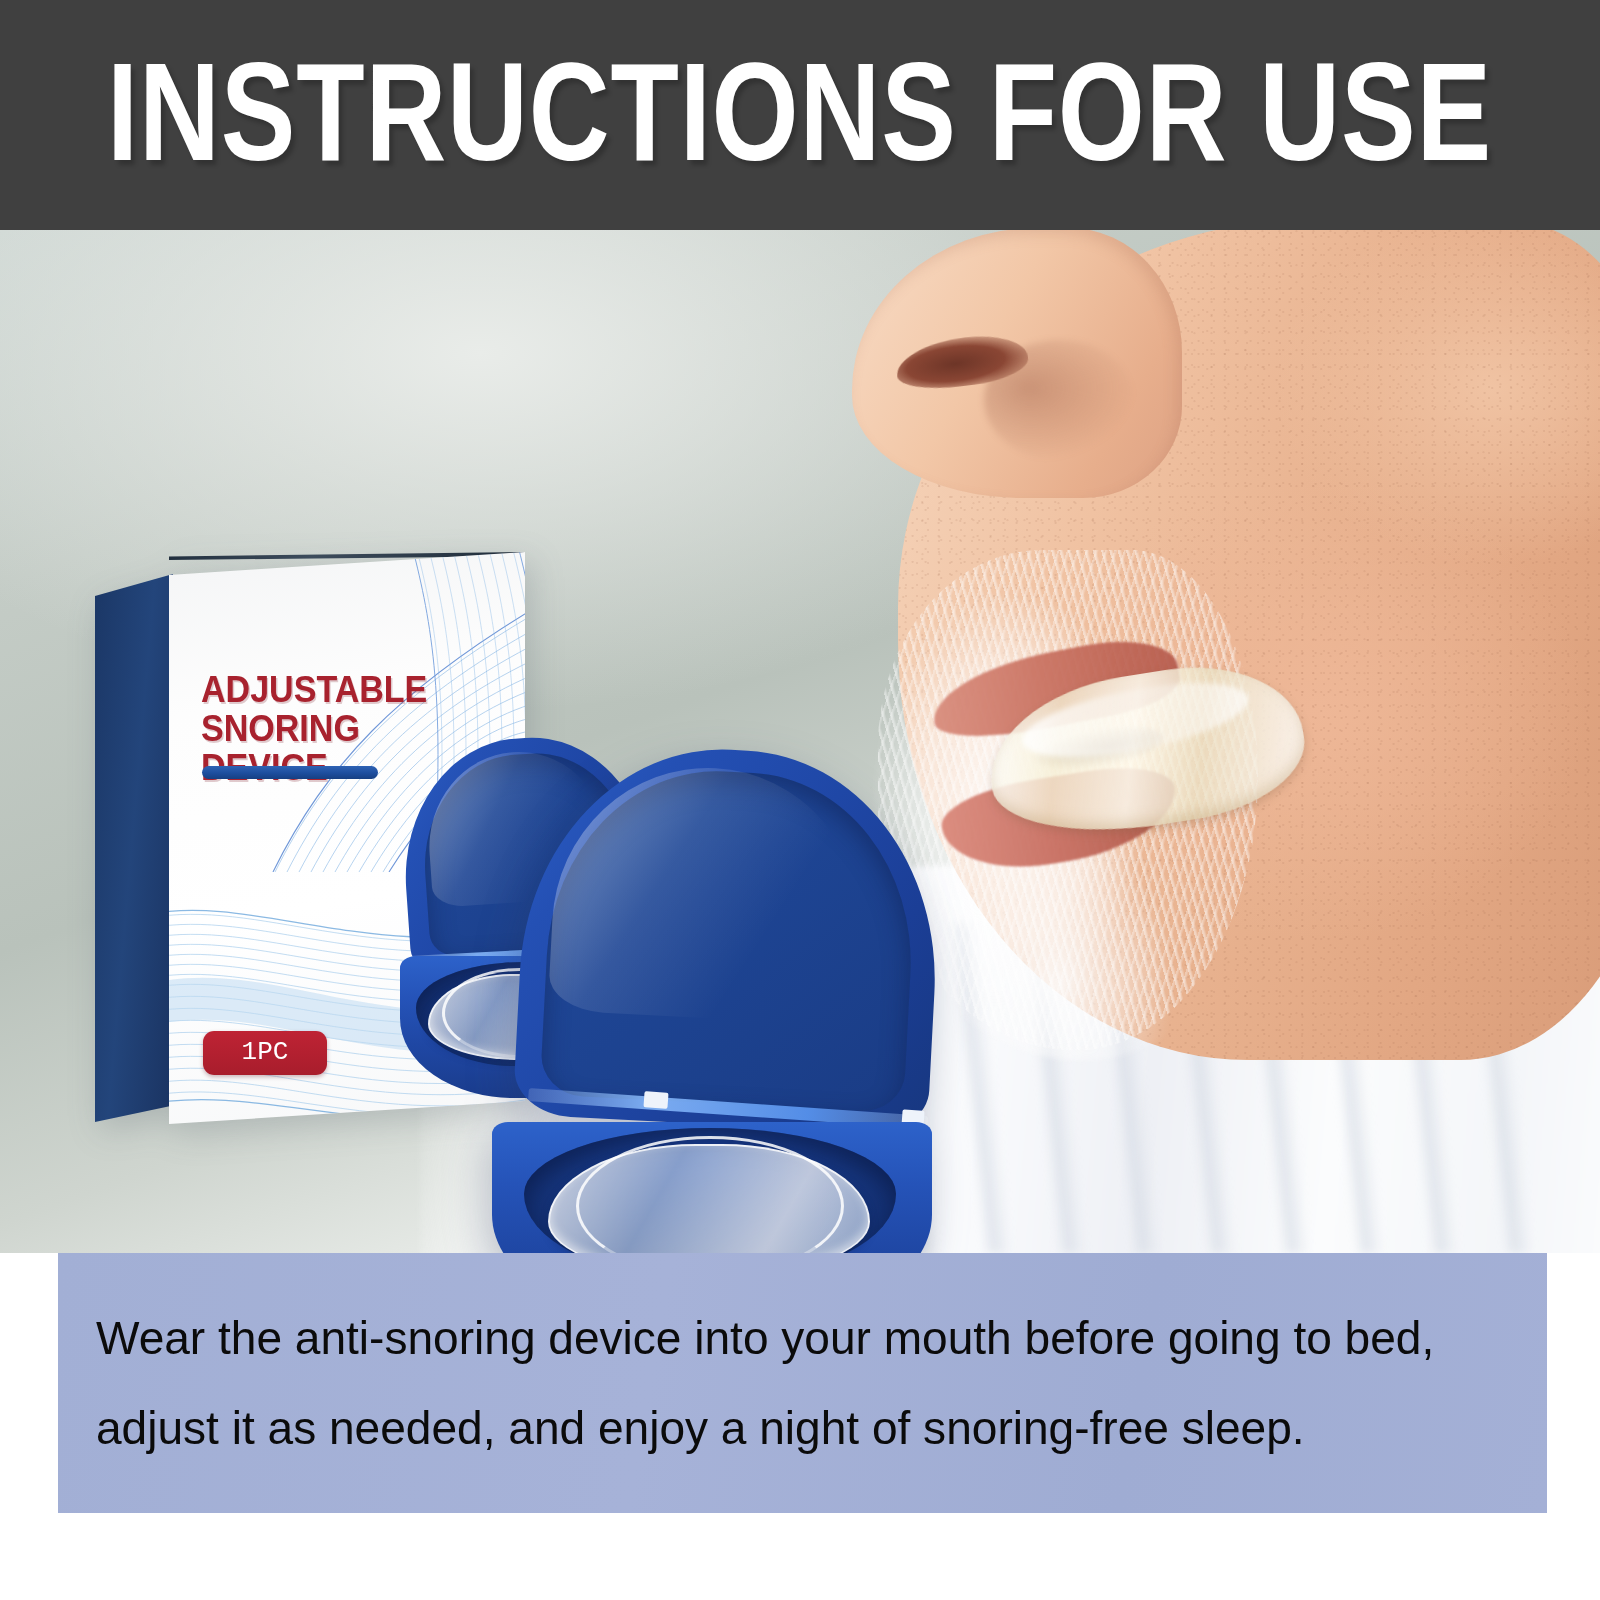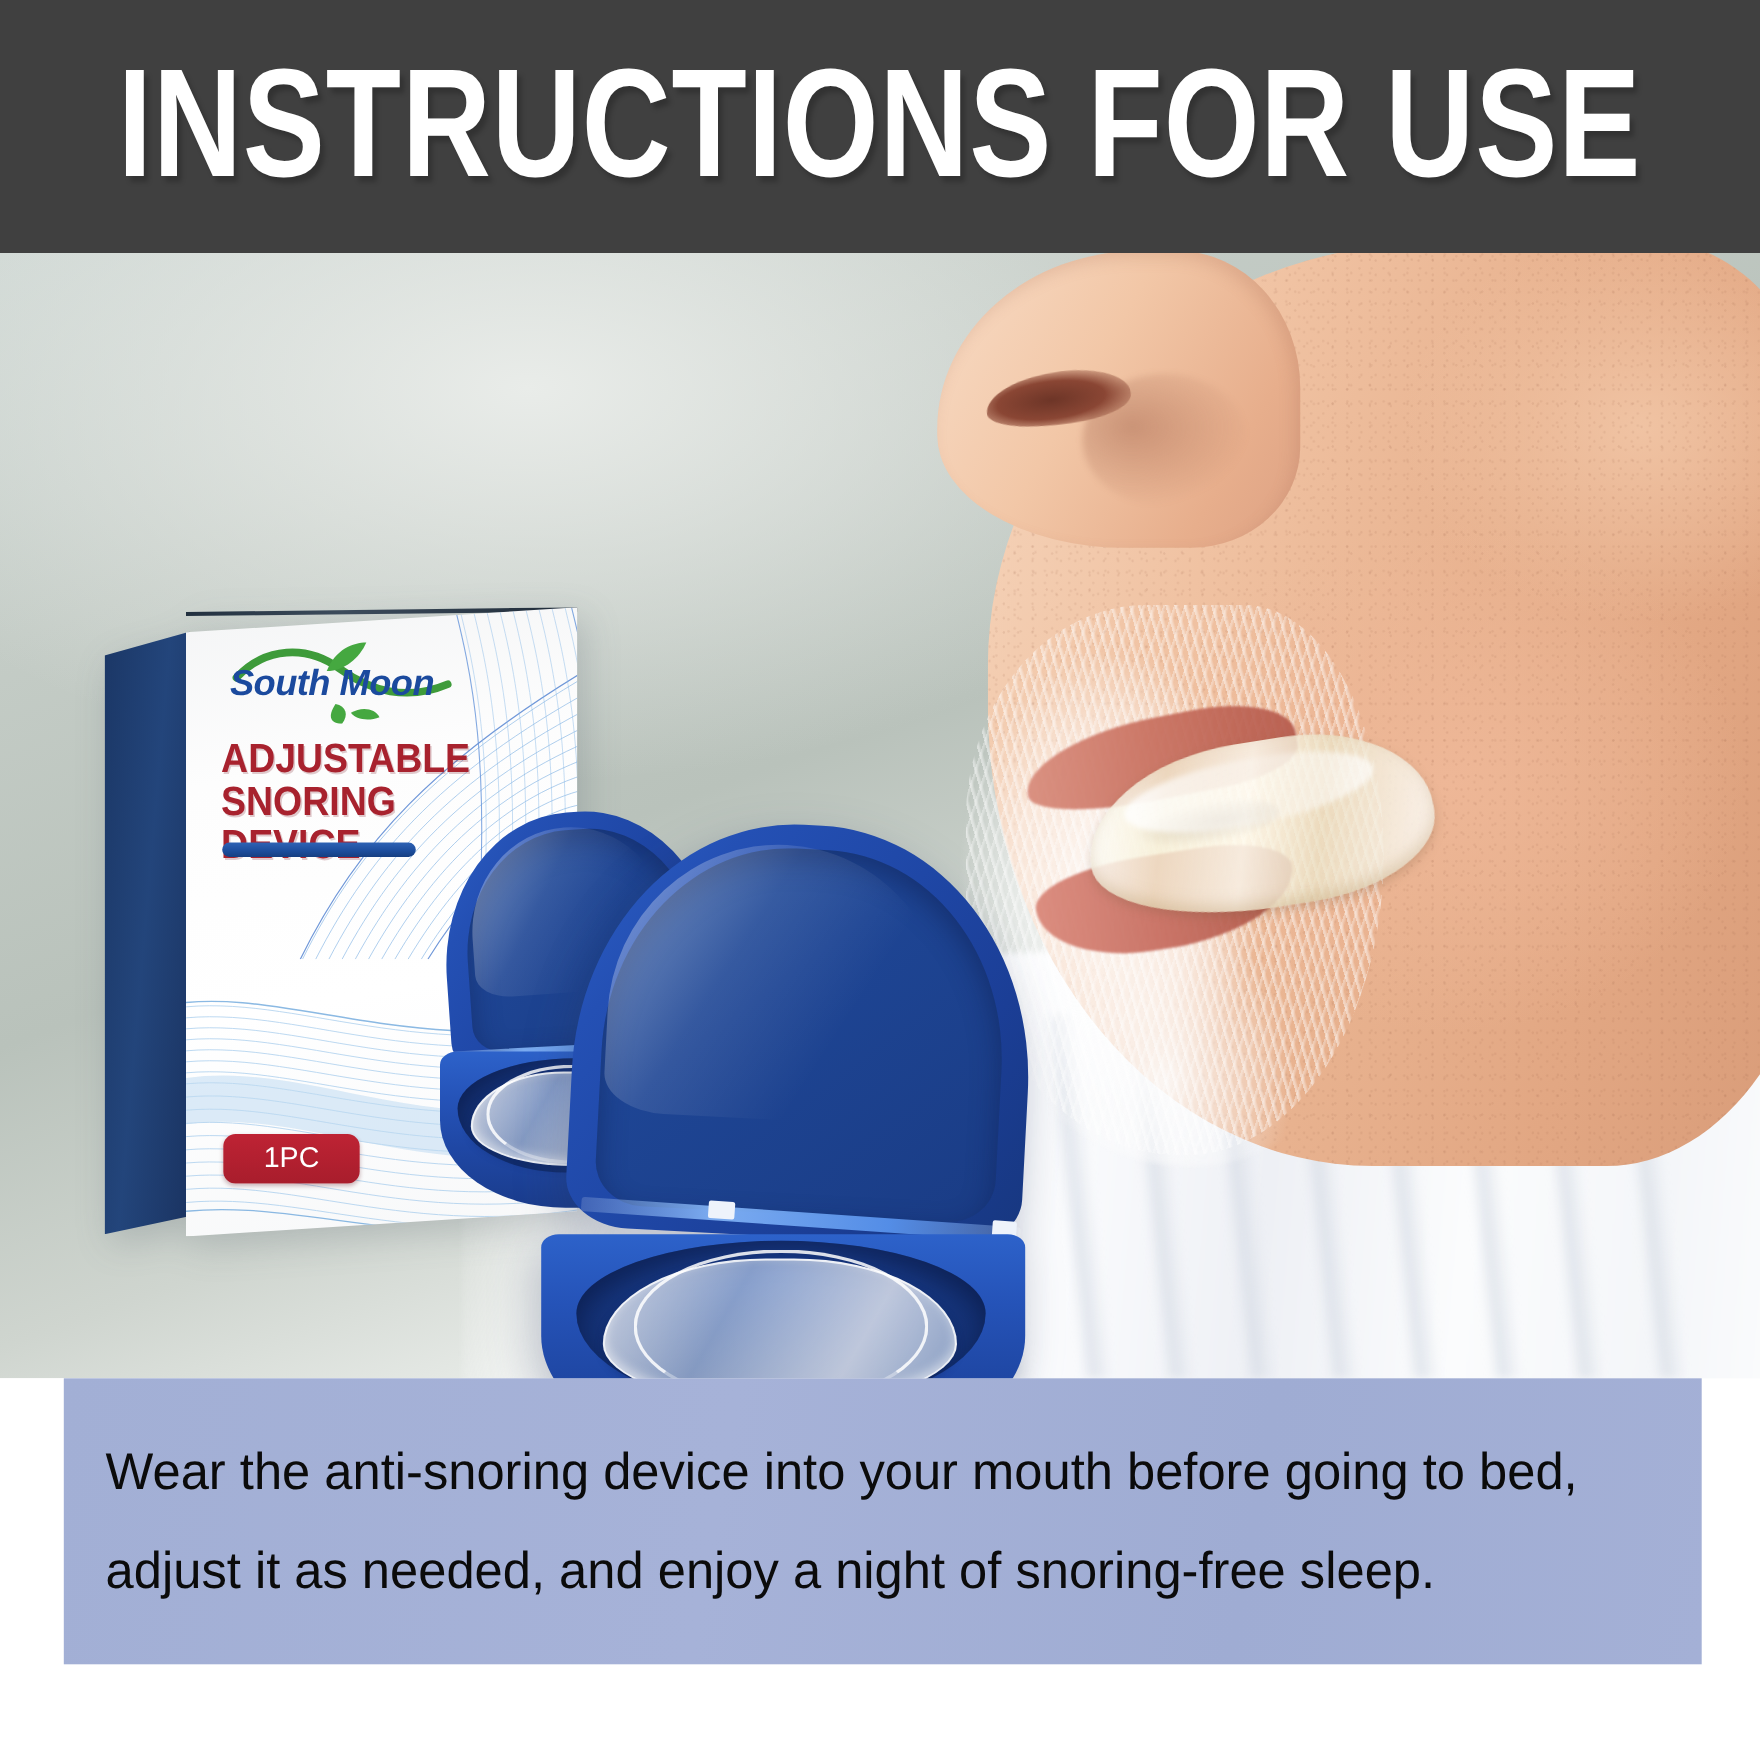--- a/index.html
+++ b/index.html
@@ -298,21 +298,21 @@
     line-height: 1.35;
   }
   .box-qty {
     position: absolute;
     left: 34px; top: 479px;
     min-width: 88px;
     padding: 6px 18px 8px;
     background: linear-gradient(180deg, #BE2334 0%, #A81D2C 100%);
     border-radius: 11px;
     color: #ffffff;
-    font-family: Liberation Sans, sans-serif;
+    font-family: Liberation Mono, monospace;
     font-size: 26px;
     text-align: center;
     box-shadow: 0 2px 4px rgba(90,15,25,0.3);
   }
 
   
   .case { position: absolute; }
 
   
   #case-back { left: 400px; top: 508px; width: 270px; height: 370px; z-index: 3; }
@@ -485,29 +485,20 @@
           <path d="M0,196 C110,176 220,242 400,208"></path>
           <path d="M0,208 C110,188 220,250 400,220"></path>
         </g>
         <g fill="none" stroke="#6FA8DC" stroke-width="1.3" opacity="0.85">
           <path d="M0,26 C110,6 220,76 400,38"></path>
           <path d="M0,216 C110,196 220,252 400,228"></path>
         </g>
         <path d="M0,96 C120,66 240,156 400,108 L400,150 C240,198 120,108 0,138 Z" fill="#BBD8F0" opacity="0.55"></path>
       </svg>
 
-      <div class="box-logo">
-        <svg viewBox="0 0 220 76" width="220" height="76">
-          <path d="M14,34 C40,6 78,4 108,26 C136,46 168,56 206,40" fill="none" stroke="#3E9B3A" stroke-width="7" stroke-linecap="round"></path>
-          <path d="M96,28 C104,8 120,2 132,2 C126,16 112,28 96,28 Z" fill="#45A840"></path>
-          <path d="M104,58 C96,70 100,76 110,76 C116,68 114,60 104,58 Z" fill="#45A840"></path>
-          <path d="M118,66 C128,60 140,62 144,70 C134,74 122,72 118,66 Z" fill="#45A840"></path>
-        </svg>
-        <div class="logo-text">South Moon</div>
-      </div>
 
       <div class="box-title">ADJUSTABLE SNORING DEVICE</div>
       <div class="box-rule"></div>
 
       <div class="box-qty">1PC</div>
     </div>
   </div>
 
   <div id="case-back" class="case">
     <div class="lid" style="left:4px; top:0; width:248px; height:230px; transform:rotate(-4deg);"></div>

